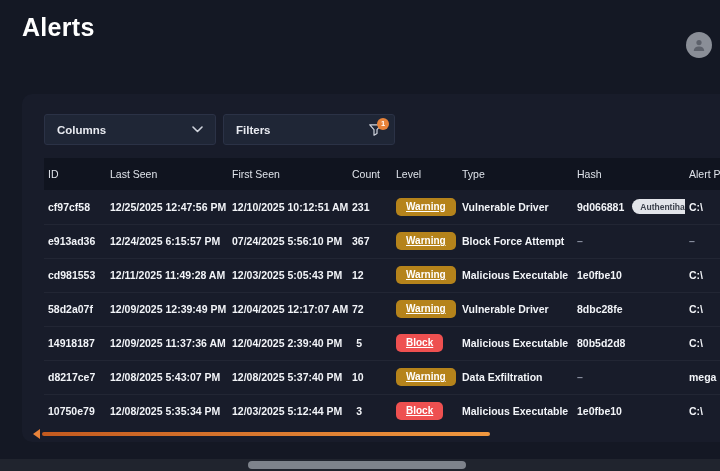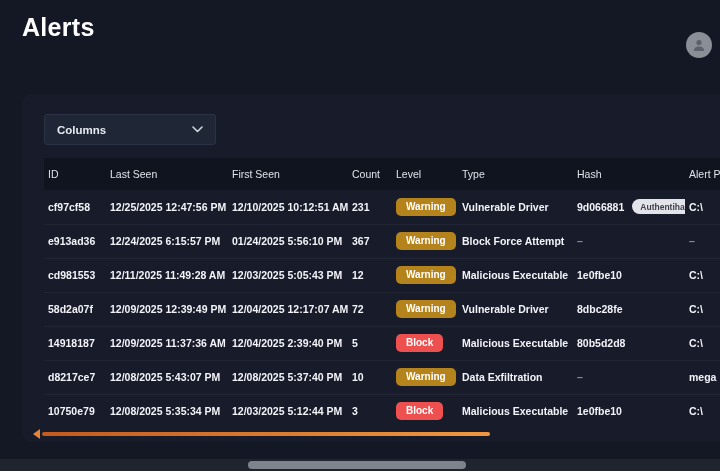--- a/index.html
+++ b/index.html
@@ -61,26 +61,26 @@
     text-align:left; padding:0 4px; white-space:nowrap;
   }
   tbody td {
     height:34px; padding:0 4px;
     font-size:10.5px; font-weight:700; color:#f2f4f8;
     white-space:nowrap; overflow:hidden;
     border-top:1px solid #222634;
   }
   tbody tr:first-child td { border-top:none; }
   tbody tr { cursor:pointer; }
-  td.num { text-align:left; padding-right:30px; }
+  td.num { text-align:right; padding-right:30px; }
   td.muted { color:#8a90a0; }
 
   .badge {
     display:inline-block; padding:4px 10px; border-radius:5px;
-    font-size:10px; font-weight:700; color:#ffffff; line-height:1;
+    font-size:10px; font-weight:700; color:#ffffff; line-height:1;text-decoration:underline;
   }
   .badge.warning { background:#b5831b; }
   .badge.block   { background:#ee5050; }
 
   .authenti {
     display:inline-block; margin-left:8px;
     background:#e2e4e9; color:#3a3f4a;
     font-size:8.5px; font-weight:700;
     padding:2.5px 8px; border-radius:9px; vertical-align:1px;
   }
@@ -133,20 +133,31 @@
   <div class="toolbar">
     <div class="tbtn">
       <span>Columns</span>
       <span>
         <svg width="11" height="7" viewBox="0 0 11 7">
           <polyline points="1,1 5.5,5.5 10,1" fill="none" stroke="#cfd3dc" stroke-width="1.6" stroke-linecap="round" stroke-linejoin="round"></polyline>
         </svg>
       </span>
     </div>
 
+    <div class="tbtn">
+      <span>Filters</span>
+      <span class="icon-wrap">
+        <span>
+          <svg width="13" height="12" viewBox="0 0 13 12">
+            <path d="M0.8 0.8 H12.2 L8 5.6 V9.4 L5 11.2 V5.6 Z" fill="none" stroke="#cfd3dc" stroke-width="1.2" stroke-linejoin="round"></path>
+          </svg>
+        </span>
+        <span class="filter-badge">1</span>
+      </span>
+    </div>
   </div>
 
   <div class="table-wrap">
     <table>
       <colgroup>
         <col class="c-id">
           <col class="c-last">
           <col class="c-first">
           <col class="c-count">
         <col class="c-level">
@@ -173,21 +184,21 @@
           <td>12/10/2025 10:12:51 AM</td>
           <td class="num">231</td>
           <td><span class="badge warning">Warning</span></td>
           <td>Vulnerable Driver</td>
           <td><span>9d066881</span><span class="authenti">Authentihash</span></td>
           <td>C:\</td>
         </tr>
         <tr>
           <td>e913ad36</td>
           <td>12/24/2025 6:15:57 PM</td>
-          <td>01/24/2025 5:56:10 PM</td>
+          <td>07/24/2025 5:56:10 PM</td>
           <td class="num">367</td>
           <td><span class="badge warning">Warning</span></td>
           <td>Block Force Attempt</td>
           <td class="muted">–</td>
           <td class="muted">–</td>
         </tr>
         <tr>
           <td>cd981553</td>
           <td>12/11/2025 11:49:28 AM</td>
           <td>12/03/2025 5:05:43 PM</td>

